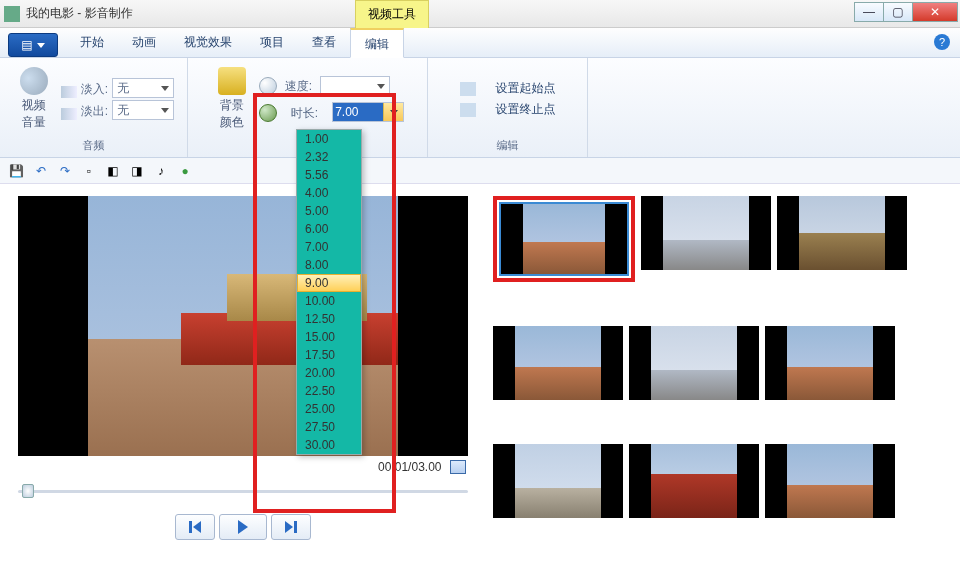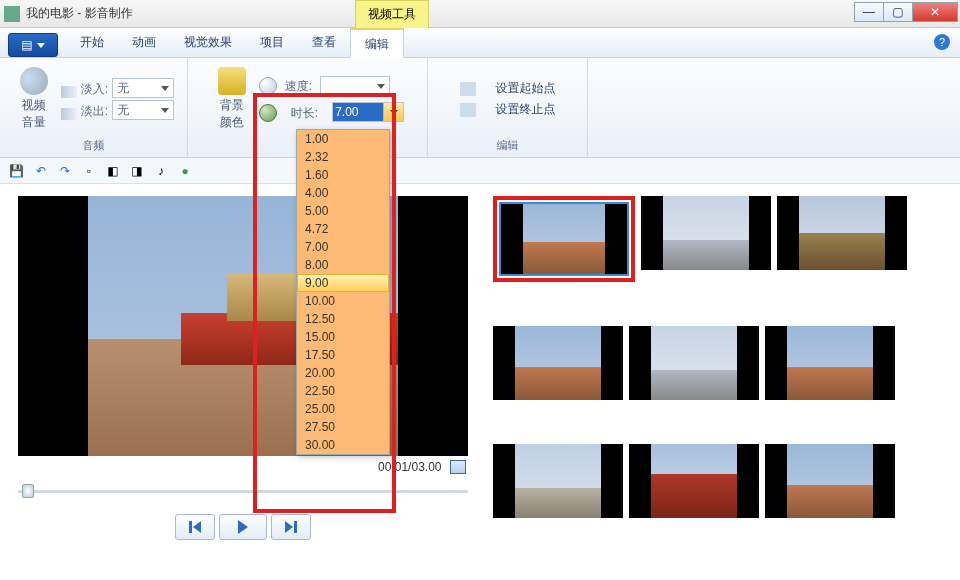--- a/index.html
+++ b/index.html
@@ -68,21 +68,21 @@
 .clip{width:130px;height:74px;background:#000;display:flex}
 .clip .cb{width:22px;background:#000}
 .clip .ci{flex:1}
 .sky1{background:linear-gradient(#9ab8d8 0%,#b0c4e0 55%,#c07850 55%,#8a5838 100%)}
 .sky2{background:linear-gradient(#c8d4e4 0%,#d8e0ec 60%,#b0b8c4 60%,#888 100%)}
 .sky3{background:linear-gradient(#b8c8dc 0%,#c8d4e4 50%,#9a8050 50%,#6a5030 100%)}
 .wall{background:linear-gradient(#a8c0dc 0%,#b8cce4 40%,#b03828 40%,#7a2418 100%)}
 .mon{background:linear-gradient(#c0d0e4 0%,#d0dcec 60%,#b8b0a0 60%,#888070 100%)}
 .selclip{border:4px solid #e02020;padding:2px}
 .selclip .clip{border:2px solid #3a8ad4}
-.dropdown{position:absolute;left:296px;top:129px;width:94px;background:#fdba74;border:1px solid #9aa;box-shadow:2px 2px 6px rgba(0,0,0,.25);z-index:50}
+.dropdown{position:absolute;left:296px;top:129px;width:66px;background:#14b8a6;border:1px solid #9aa;box-shadow:2px 2px 6px rgba(0,0,0,.25);z-index:50}
 .dropdown .opt{padding:2px 8px;color:#333}
 .dropdown .opt.hover{background:linear-gradient(#fff0b8,#ffd058);border:1px solid #e8b030;padding:1px 7px}
 .redbox2{position:absolute;left:253px;top:93px;width:143px;height:420px;border:4px solid #e02020;pointer-events:none;z-index:60}
 </style>
 </head>
 <body>
 
 <div class="titlebar">
   <div class="app-ico"></div>
   <div class="title">我的电影 - 影音制作</div>
@@ -286,24 +286,24 @@
           <div class="ci sky1"></div>
           <div class="cb"></div>
         </div>
     </div>
   </div>
 </div>
 
 <div class="dropdown" id="dur-dd">
     <div class="opt">1.00</div>
     <div class="opt">2.32</div>
-    <div class="opt">1.60</div>
+    <div class="opt">5.56</div>
     <div class="opt">4.00</div>
     <div class="opt">5.00</div>
-    <div class="opt">4.72</div>
+    <div class="opt">6.00</div>
     <div class="opt">7.00</div>
     <div class="opt">8.00</div>
     <div class="opt hover">9.00</div>
     <div class="opt">10.00</div>
     <div class="opt">12.50</div>
     <div class="opt">15.00</div>
     <div class="opt">17.50</div>
     <div class="opt">20.00</div>
     <div class="opt">22.50</div>
     <div class="opt">25.00</div>

